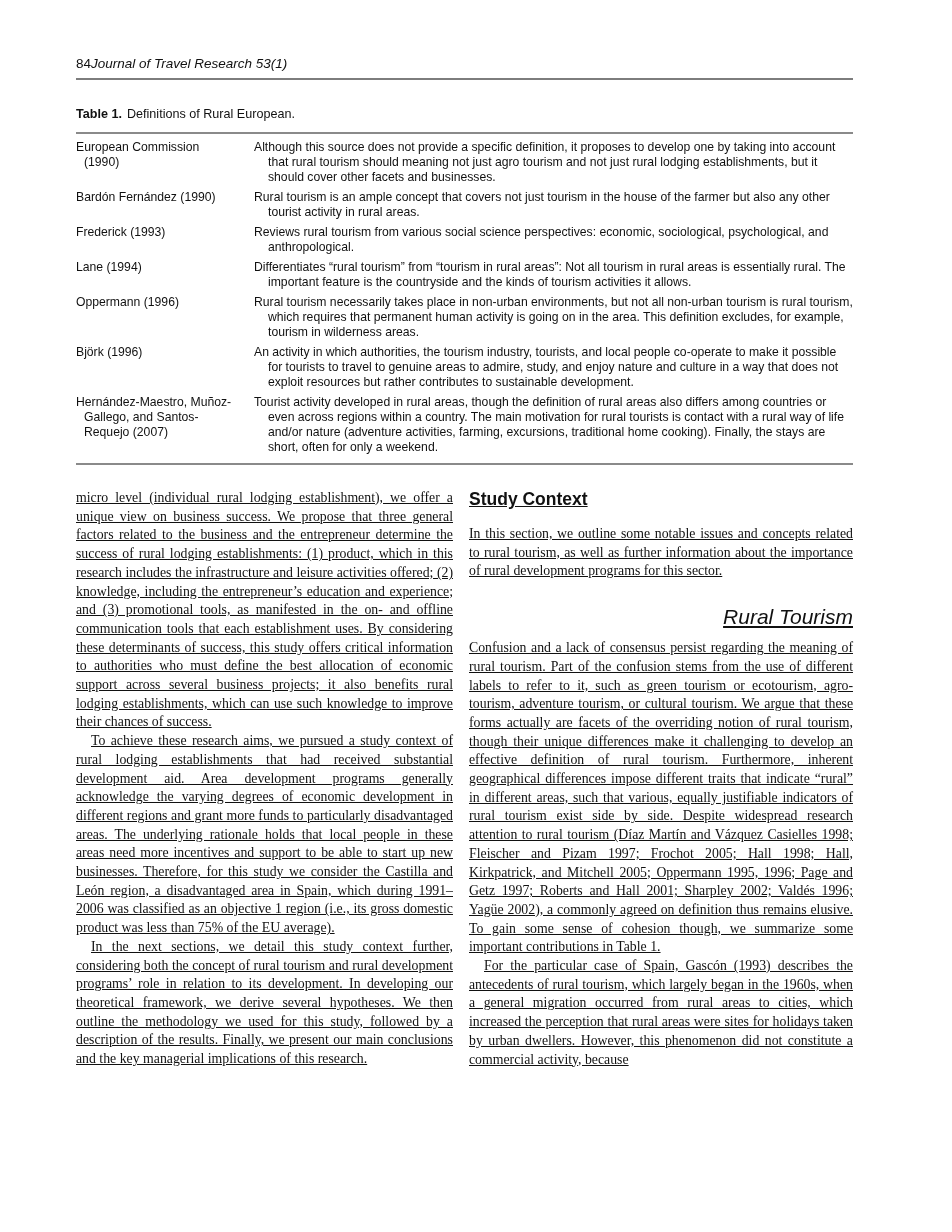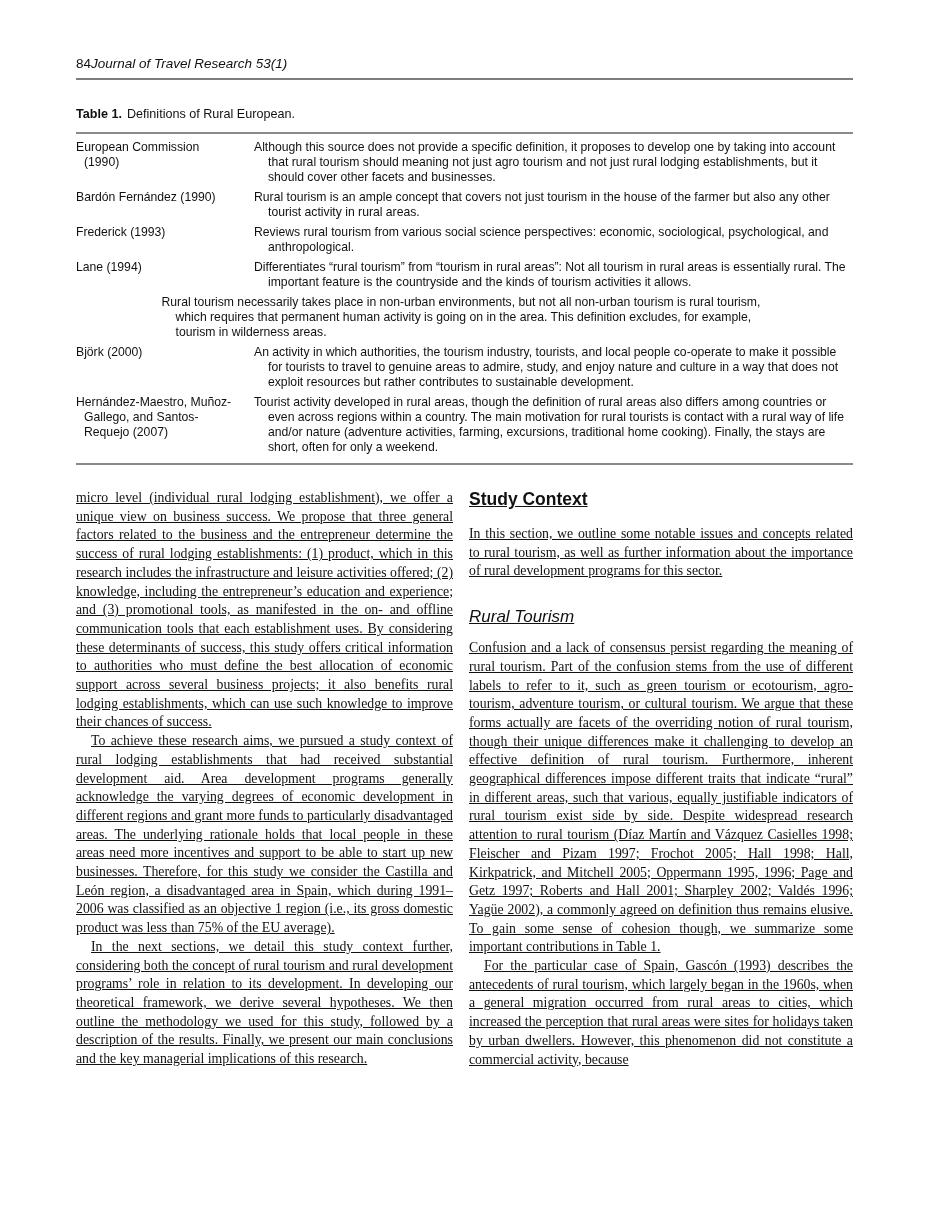--- a/index.html
+++ b/index.html
@@ -46,21 +46,20 @@
   .tbl {
     border-top: 2px solid #8a8a8a;
     border-bottom: 2px solid #8a8a8a;
     padding: 6px 0 8px 0;
   }
   .trow {
     display: flex;
     margin-bottom: 5px;
     font-size: 12.2px;
     line-height: 15px;
-    justify-content: center;
   }
   .trow:last-child { margin-bottom: 0; }
   .tsource {
     width: 150px;
     flex: 0 0 150px;
     padding-left: 8px;
     text-indent: -8px;
     margin-right: 20px;
   }
   .tdef {
@@ -85,24 +84,24 @@
     font-weight: bold;
     font-size: 17.5px;
     line-height: 20px;
     margin: 0 0 16px 0;
     text-align: left;
   }
   .subsection-heading {
     font-family: "Liberation Sans", sans-serif;
     font-style: italic;
     font-weight: normal;
-    font-size: 17px;
+    font-size: 21px;
     line-height: 18px;
     margin: 27px 0 13px 0;
-    text-align: left;
+    text-align: right;
   }
 </style>
 </head>
 <body>
 
 <div class="content">
 
   <div class="running-head">
     <span>84</span>
     <span class="journal-title">Journal of Travel Research 53(1)</span>
@@ -122,24 +121,25 @@
       </div>
       <div class="trow">
         <div class="tsource">Frederick (1993)</div>
         <div class="tdef">Reviews rural tourism from various social science perspectives: economic, sociological, psychological, and anthropological.</div>
       </div>
       <div class="trow">
         <div class="tsource">Lane (1994)</div>
         <div class="tdef">Differentiates “rural tourism” from “tourism in rural areas”: Not all tourism in rural areas is essentially rural. The important feature is the countryside and the kinds of tourism activities it allows.</div>
       </div>
       <div class="trow">
+        <div class="tsource">Oppermann (1996)</div>
         <div class="tdef">Rural tourism necessarily takes place in non-urban environments, but not all non-urban tourism is rural tourism, which requires that permanent human activity is going on in the area. This definition excludes, for example, tourism in wilderness areas.</div>
       </div>
       <div class="trow">
-        <div class="tsource">Björk (2000)</div>
+        <div class="tsource">Björk (1996)</div>
         <div class="tdef">An activity in which authorities, the tourism industry, tourists, and local people co-operate to make it possible for tourists to travel to genuine areas to admire, study, and enjoy nature and culture in a way that does not exploit resources but rather contributes to sustainable development.</div>
       </div>
       <div class="trow">
         <div class="tsource">Hernández-Maestro, Muñoz-Gallego, and Santos-Requejo (2007)</div>
         <div class="tdef">Tourist activity developed in rural areas, though the definition of rural areas also differs among countries or even across regions within a country. The main motivation for rural tourists is contact with a rural way of life and/or nature (adventure activities, farming, excursions, traditional home cooking). Finally, the stays are short, often for only a weekend.</div>
       </div>
     </div>
   </section>
 
   <main class="columns">

